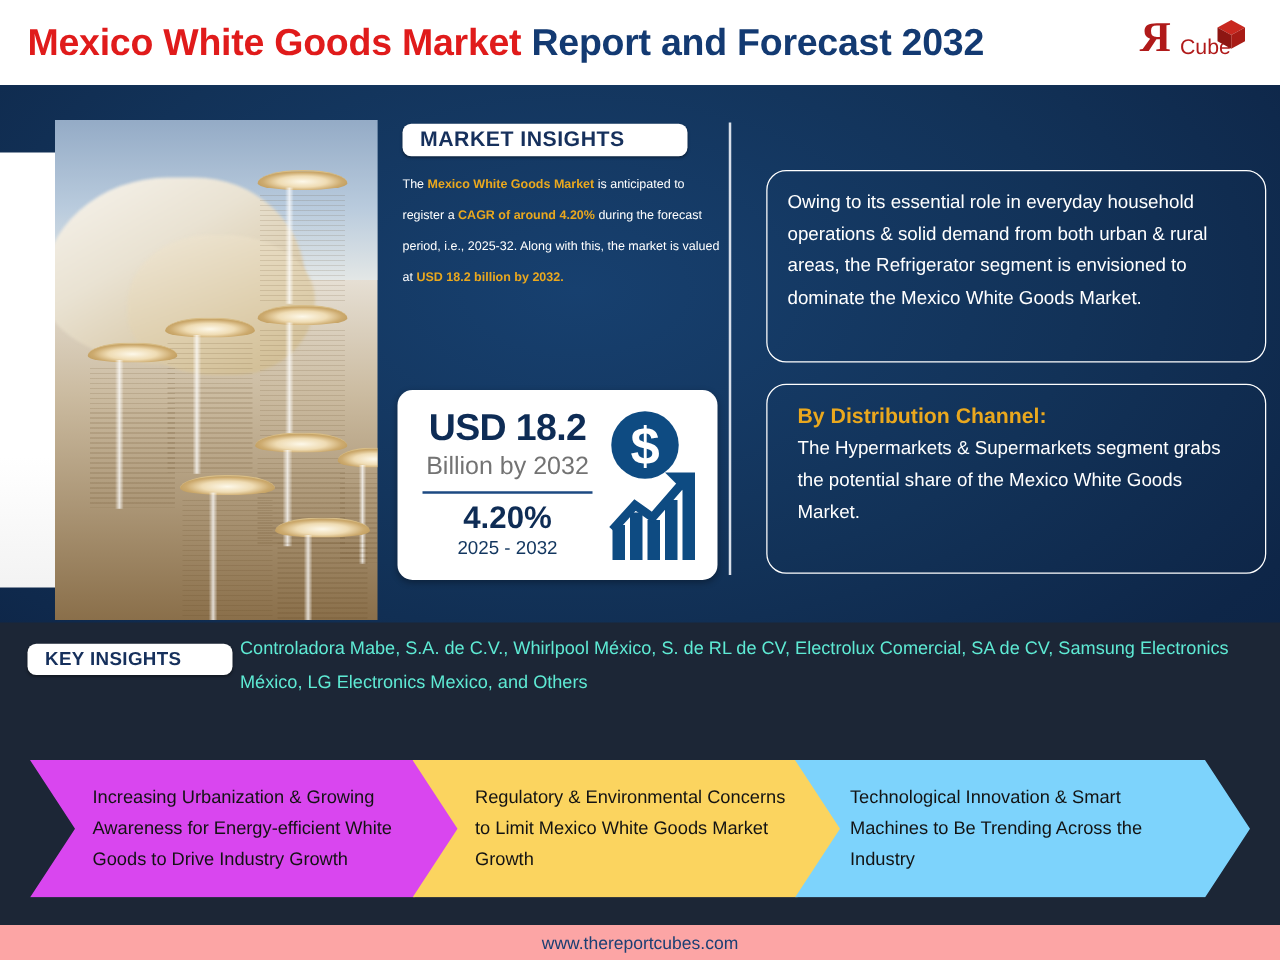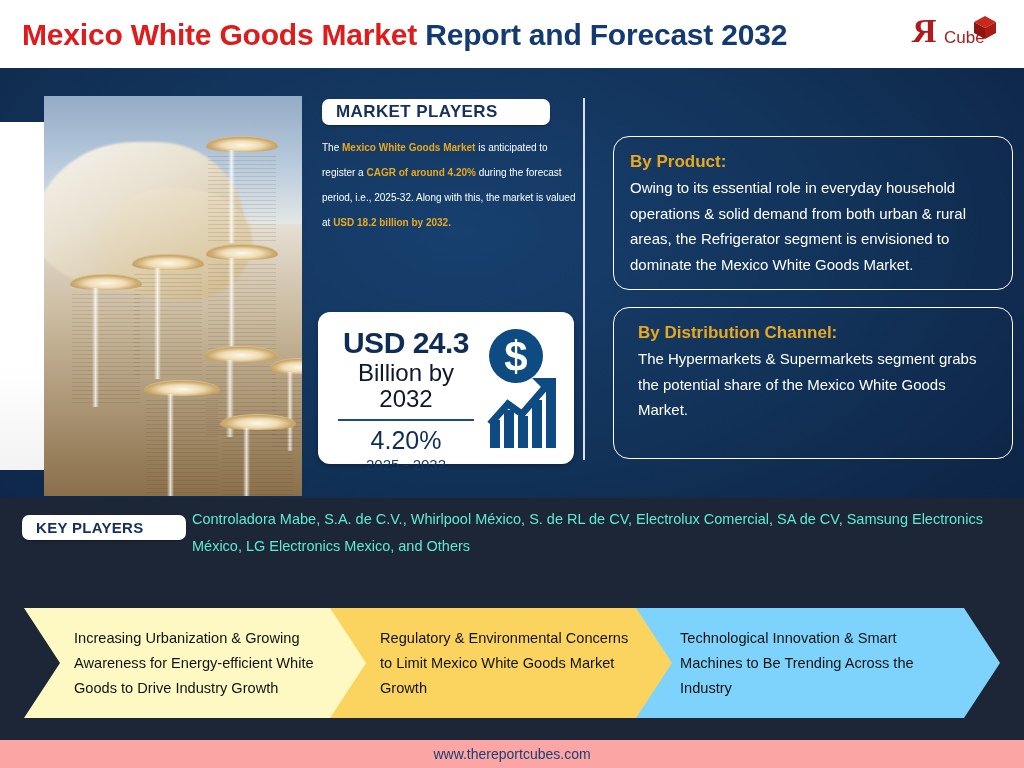--- a/index.html
+++ b/index.html
@@ -136,23 +136,23 @@
   .hl { color:#eaa81e; font-weight:bold; }
 
   
   .stat-card {
     position:absolute; left:318px; top:312px; width:256px; height:152px;
     background:#ffffff; border-radius:12px; z-index:18;
     box-shadow:0 2px 5px rgba(0,0,0,.3);
   }
   .stat-left { position:absolute; left:14px; top:14px; width:148px; text-align:center; }
   .stat-value { font-size:30px; font-weight:bold; color:#0e2c55; line-height:34px; letter-spacing:-0.5px; }
-  .stat-sub { font-size:24px; color:#0f172a; line-height:26px; }
+  .stat-sub { font-size:20px; color:#737373; line-height:26px; }
   .stat-rule { height:2px; background:#1d4a82; margin:7px 6px 4px 6px; }
-  .stat-cagr { font-size:25px; font-weight:normal; color:#0e2c55; line-height:30px; }
+  .stat-cagr { font-size:25px; font-weight:bold; color:#0e2c55; line-height:30px; }
   .stat-years { font-size:15px; color:#12365f; line-height:20px; }
   .stat-icon { position:absolute; left:168px; top:16px; width:78px; height:124px; }
 
   
   .seg-card {
     position:absolute; z-index:15;
     border:1.5px solid #ffffff; border-radius:16px;
     color:#ffffff; padding:12px 15px 10px 16px;
   }
   .seg-product { left:613px; top:136px; width:400px; height:154px; }
@@ -258,28 +258,28 @@
       </div>
     <div class="can" style="left:176px; top:318px; width:76px; height:90px;">
       <div class="lid"></div>
         <div class="rings"></div>
         <div class="shine"></div>
       </div>
   </div>
 
   <div class="v-divider"></div>
 
-  <div class="pill pill-market-insights">MARKET PLAYERS</div>
+  <div class="pill pill-market-insights">MARKET INSIGHTS</div>
   <div class="insights-text">
     <span>The </span><span class="hl">Mexico White Goods Market</span><span> is anticipated to register a </span><span class="hl">CAGR of around 4.20%</span><span> during the forecast period, i.e., 2025-32. Along with this, the market is valued at </span><span class="hl">USD 18.2 billion by 2032.</span>
   </div>
 
   <div class="stat-card">
     <div class="stat-left">
-      <div class="stat-value">USD 24.3</div>
+      <div class="stat-value">USD 18.2</div>
       <div class="stat-sub">Billion by 2032</div>
       <div class="stat-rule"></div>
       <div class="stat-cagr">4.20%</div>
       <div class="stat-years">2025 - 2032</div>
     </div>
     <svg class="stat-icon" viewBox="0 0 78 124">
       <circle cx="30" cy="28" r="27" fill="#0e4b82"></circle>
       <text x="30" y="43" font-family="Liberation Sans, sans-serif" font-size="42" font-weight="bold" fill="#ffffff" text-anchor="middle">$</text>
       <g fill="#0e4b82">
         <rect x="4" y="92" width="10" height="28"></rect>
@@ -288,35 +288,34 @@
         <rect x="46" y="72" width="10" height="48"></rect>
         <rect x="60" y="62" width="10" height="58"></rect>
       </g>
       <path d="M4 96 L22 76 L36 86 L62 56" stroke="#0e4b82" stroke-width="7" fill="none" stroke-linejoin="miter"></path>
       <polygon points="70,50 70,74 46,50" fill="#0e4b82"></polygon>
     </svg>
   </div>
 
 
   <div class="seg-card seg-product">
-    <div class="seg-title">By Product:</div>
     <div class="seg-body">Owing to its essential role in everyday household operations &amp; solid demand from both urban &amp; rural areas, the Refrigerator segment is envisioned to dominate the Mexico White Goods Market.</div>
   </div>
 
   <div class="seg-card seg-channel">
     <div class="seg-title">By Distribution Channel:</div>
     <div class="seg-body">The Hypermarkets &amp; Supermarkets segment grabs the potential share of the Mexico White Goods Market.</div>
   </div>
 
-  <div class="pill pill-key-players">KEY PLAYERS</div>
+  <div class="pill pill-key-players">KEY INSIGHTS</div>
   <div class="key-players-text">Controladora Mabe, S.A. de C.V., Whirlpool México, S. de RL de CV, Electrolux Comercial, SA de CV, Samsung Electronics México, LG Electronics Mexico, and Others</div>
 
 
   <div class="arrows">
-    <div class="arrow arrow-1" style="background: #fef9c3;">
+    <div class="arrow arrow-1" style="background: #d946ef;">
       <div class="arrow-text">Increasing Urbanization &amp; Growing Awareness for Energy-efficient White Goods to Drive Industry Growth</div>
     </div>
     <div class="arrow arrow-2" style="background: rgb(251, 212, 95);">
       <div class="arrow-text">Regulatory &amp; Environmental Concerns to Limit Mexico White Goods Market Growth</div>
     </div>
     <div class="arrow arrow-3" style="background: #7dd3fc;">
       <div class="arrow-text">Technological Innovation &amp; Smart Machines to Be Trending Across the Industry</div>
     </div>
   </div>
 

